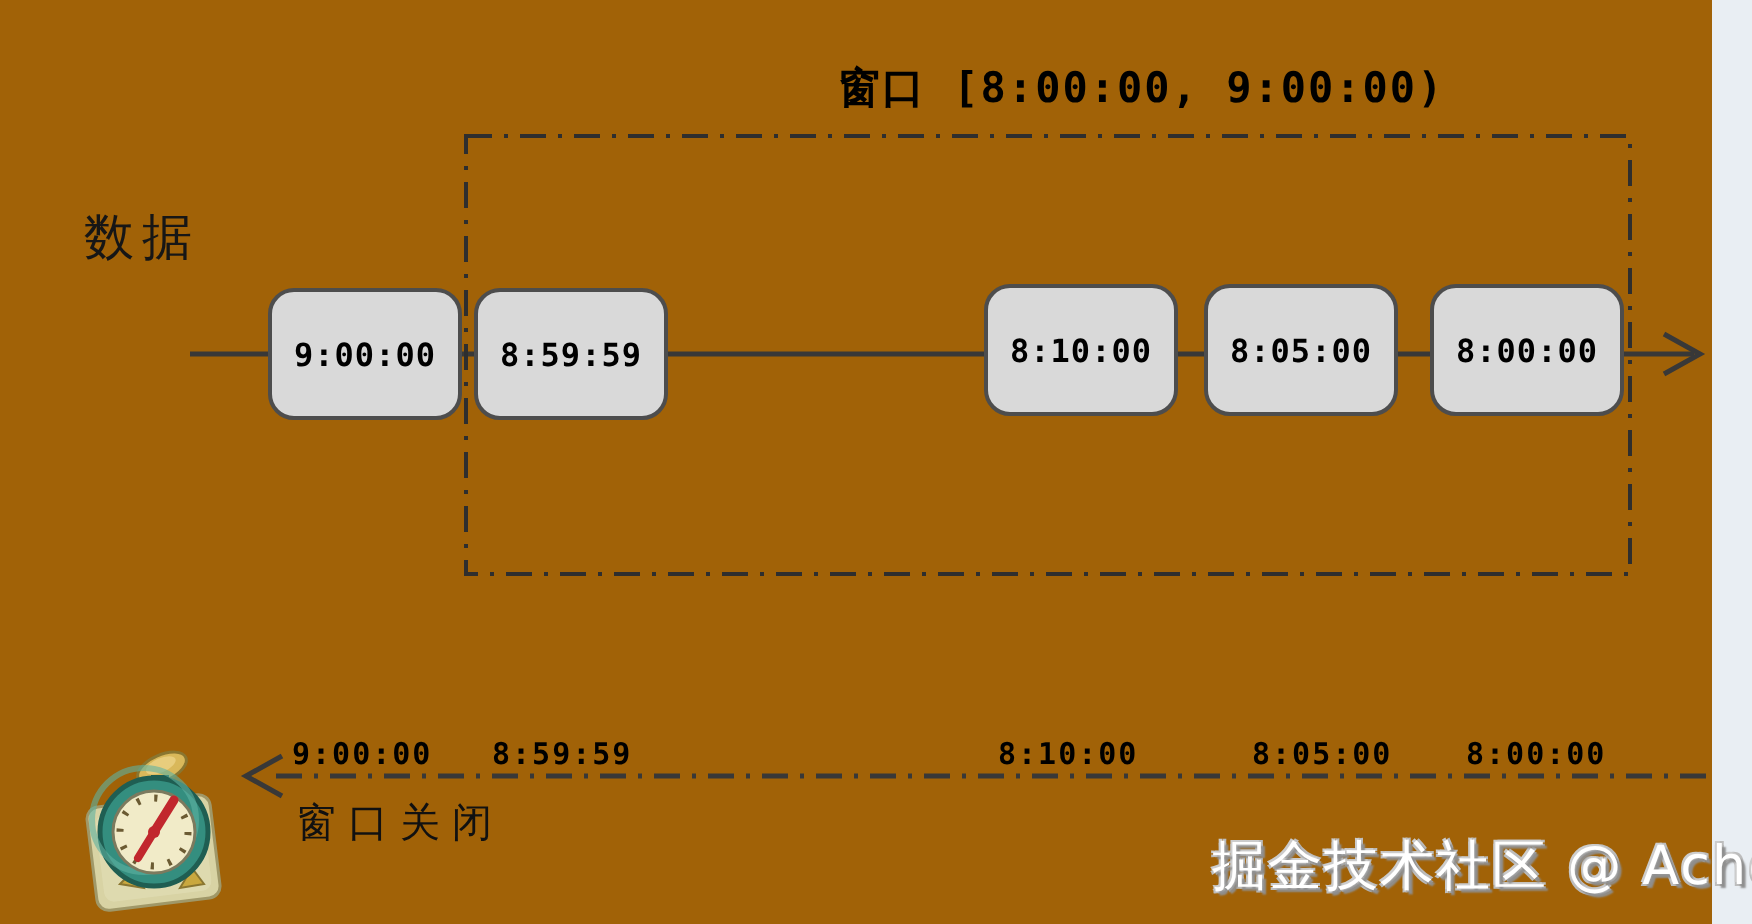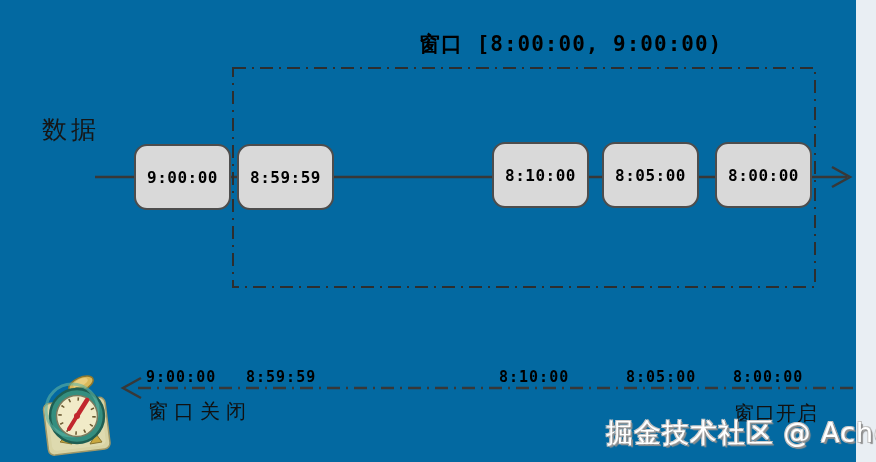--- a/index.html
+++ b/index.html
@@ -1,33 +1,33 @@
 <!DOCTYPE html>
 <html><head>
 <meta charset="utf-8">
 <style>
   html,body { margin:0; padding:0; background:#fff; }
   .canvas {
-    position:relative; width:876px; height:462px; background:#0369a1;
+    position:relative; width:876px; height:462px; background:#a16207;
     overflow:hidden; font-family:"DejaVu Sans","Liberation Sans",sans-serif;
     color:#141414;
   }
   .right-strip {
     position:absolute; top:0; right:0; width:20px; height:462px;
     background:#e9eef3;
   }
   .svg-layer { position:absolute; left:0; top:0; z-index:1; }
 
   .window-title {
     position:absolute; left:419px; top:30px; z-index:2;
     font:700 21px "DejaVu Sans Mono","Liberation Mono",monospace;
     letter-spacing:1px; color:#000; white-space:pre;
   }
   .lane-label {
-    position:absolute; z-index:2; font-size:25px; letter-spacing:4px; color:#161616;margin-top:11px;
+    position:absolute; z-index:2; font-size:25px; letter-spacing:4px; color:#161616;
   }
   .lane-label.data  { left:42px; top:102px; }
   .lane-label.clock { left:45px; top:324px; }
 
   .event-box {
     position:absolute; top:144px; width:97px; height:66px; z-index:2;
     background:#d9d9d9; border:2.5px solid #4d4d4d; border-radius:13px;
     display:flex; align-items:center; justify-content:center;
     font:700 16px "DejaVu Sans Mono","Liberation Mono",monospace;
     color:#000; box-sizing:border-box; letter-spacing:0.5px;
@@ -90,21 +90,20 @@
   <div class="event-box ev4">8:05:00</div>
   <div class="event-box ev5">8:00:00</div>
 
   <div class="clock-tick tk1">9:00:00</div>
   <div class="clock-tick tk2">8:59:59</div>
   <div class="clock-tick tk3">8:10:00</div>
   <div class="clock-tick tk4">8:05:00</div>
   <div class="clock-tick tk5">8:00:00</div>
 
   <div class="edge-label close">窗口关闭</div>
-  <div class="edge-label open">窗口开启</div>
 
   <div class="clock-icon-wrap">
     <svg width="90" height="84" viewBox="0 0 90 84">
 
       <g transform="rotate(-7 45 56)">
         <rect x="12" y="28" width="62" height="52" rx="6" fill="#d8d3a4" stroke="#a09868" stroke-width="1.5"></rect>
         <rect x="16" y="32" width="54" height="44" rx="5" fill="#e3dfb8" opacity="0.6"></rect>
       </g>
 
       <polygon points="26,70 34,62 38,72" fill="#c9a83f" stroke="#8a7630" stroke-width="1"></polygon>

